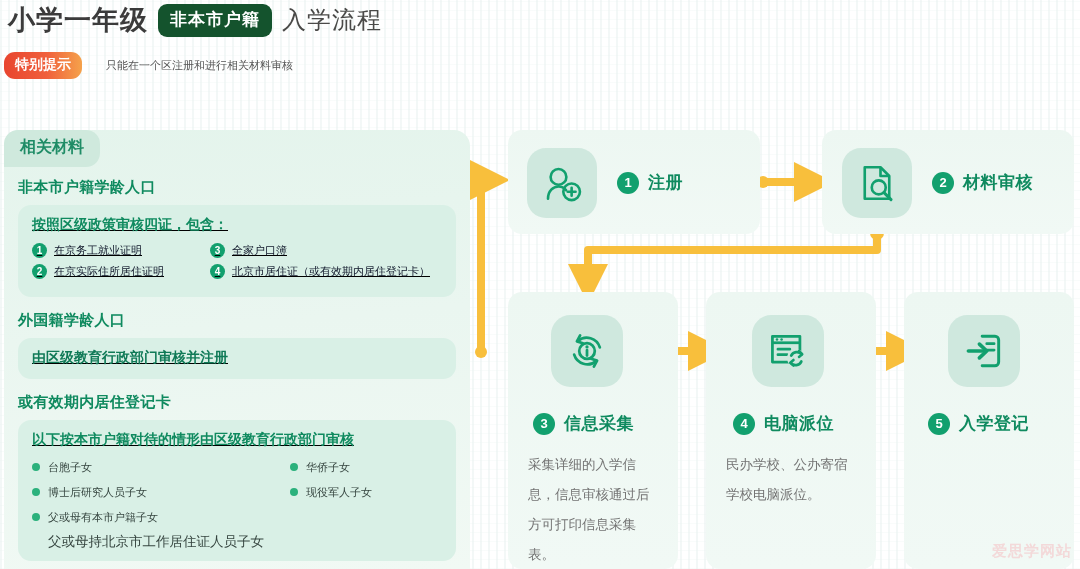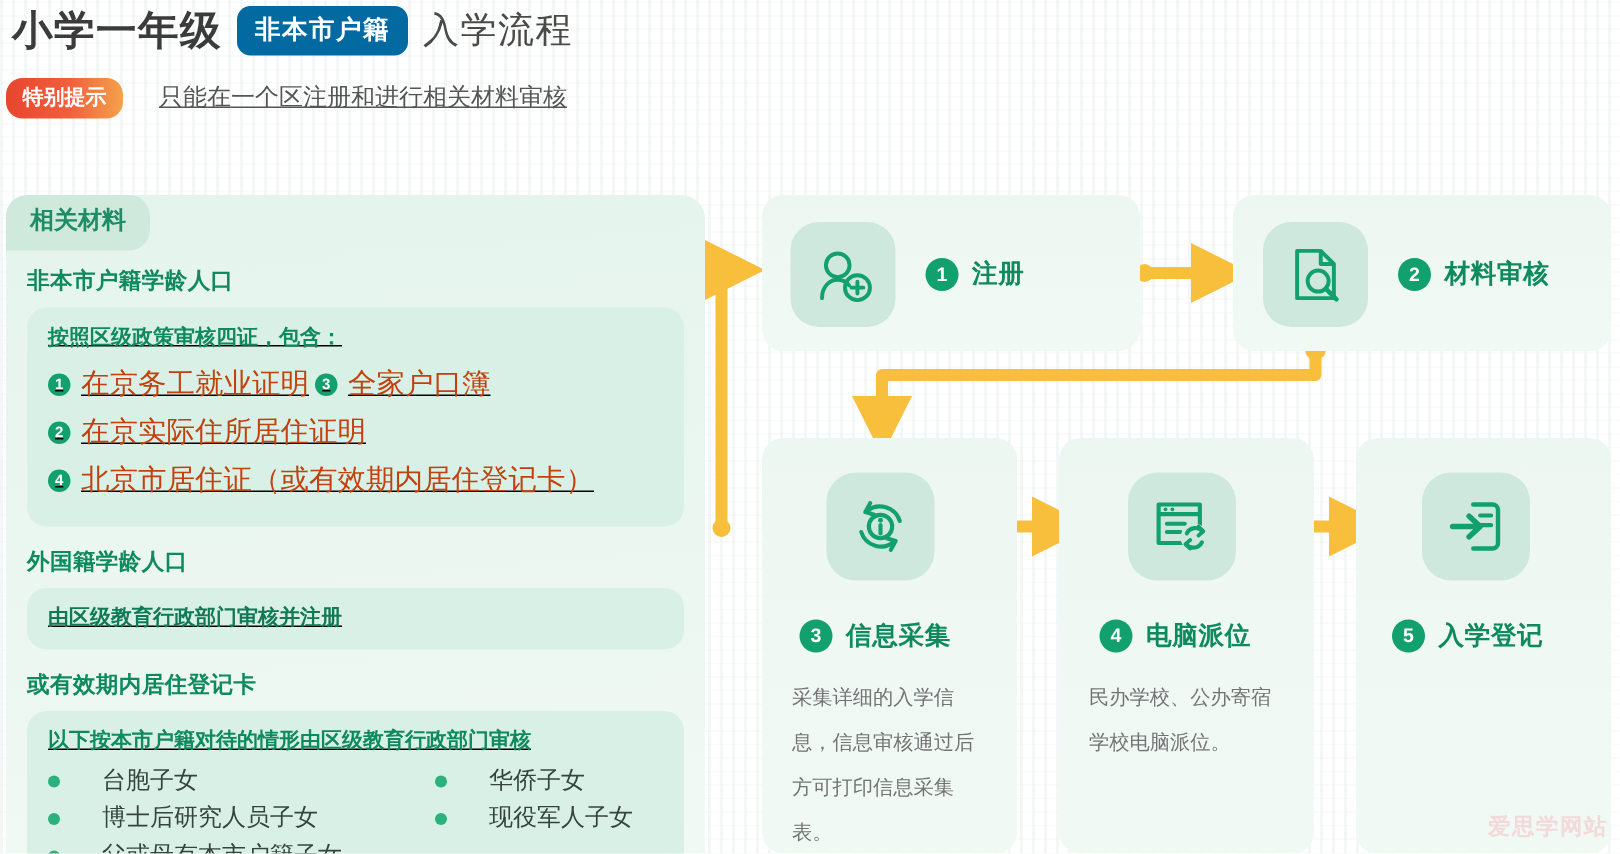--- a/index.html
+++ b/index.html
@@ -17,32 +17,32 @@
     background-image:
       repeating-linear-gradient(90deg, rgba(226,238,235,.55) 0 2px, rgba(255,255,255,0) 2px 8px),
       repeating-linear-gradient(0deg, rgba(226,238,235,.30) 0 1px, rgba(255,255,255,0) 1px 9px);
     opacity:.75;
   }
 
   
   .header{position:absolute;left:8px;top:2px;display:flex;align-items:center;gap:10px;}
   .h-title{font-size:27px;font-weight:bold;color:#3b3b3b;letter-spacing:1px;white-space:nowrap;}
   .h-pill{
-    background:#0369a1;color:#ffffff;font-size:17px;font-weight:bold;
+    background:#14532d;color:#ffffff;font-size:17px;font-weight:bold;
     padding:4px 12px 6px;border-radius:9px;white-space:nowrap;letter-spacing:1px;
   }
   .h-title2{font-size:24px;color:#4a4a48;white-space:nowrap;letter-spacing:1px;}
 
   .notice{position:absolute;left:4px;top:52px;display:flex;align-items:center;gap:24px;}
   .notice-badge{
     background:linear-gradient(90deg,#e8452f 0%,#f0603c 55%,#f5a24b 100%);
     color:#ffffff;font-size:14px;font-weight:bold;
     padding:4px 11px 5px;border-radius:11px;white-space:nowrap;
   }
-  .notice-text{font-size:16px;color:#555555;white-space:nowrap;text-decoration:underline;}
+  .notice-text{font-size:11px;color:#555555;white-space:nowrap;}
 
   
   .mat-panel{
     position:absolute;left:4px;top:130px;width:466px;height:439px;
     background:linear-gradient(175deg,#e4f4ec 0%,#eaf6f0 45%,#f1f9f4 100%);
     border-radius:16px 16px 0 0;
   }
   .mat-tab{
     position:absolute;left:0px;top:0px;
     background:#cfe9dd;color:#1f8c66;font-size:16px;font-weight:bold;
@@ -58,27 +58,27 @@
   .box-title{color:#0f8a5f;font-size:14px;font-weight:bold;margin-bottom:9px;}
   .box-line{color:#107a57;font-size:14px;font-weight:bold;}
   .num-grid{display:flex;flex-wrap:wrap;}
   .num-item{display:flex;align-items:center;gap:7px;margin-bottom:6px;}
   .num-item.c1{width:178px;}
   .num-item.c2{width:auto;}
   .ncircle{
     width:15px;height:15px;border-radius:50%;background:#12a06e;color:#fff;
     font-size:10px;line-height:15px;text-align:center;flex:none;font-weight:bold;
   }
-  .ntext{color:#c2410c;font-size:19px;white-space:nowrap;}
+  .ntext{color:#0f172a;font-size:11px;white-space:nowrap;}
 
   .bul-grid{position:relative;}
   .bul-col{position:absolute;}
   .bul-item{display:flex;align-items:flex-start;gap:8px;margin-bottom:7px;}
   .bdot{width:8px;height:8px;border-radius:50%;background:#2bb17c;flex:none;margin-top:5px;}
-  .btext{color:#35443f;font-size:16px;line-height:18px;white-space:nowrap;margin-left:20px;}
+  .btext{color:#35443f;font-size:11px;line-height:18px;white-space:nowrap;}
   .bsub{color:#35443f;font-size:13.5px;line-height:18px;white-space:nowrap;padding-left:16px;}
 
   
   .card{
     position:absolute;
     background:linear-gradient(180deg,#edf7f2 0%,#f1f9f5 100%);
     border-radius:14px;
   }
   .icon-wrap{
     position:absolute;border-radius:27%;

